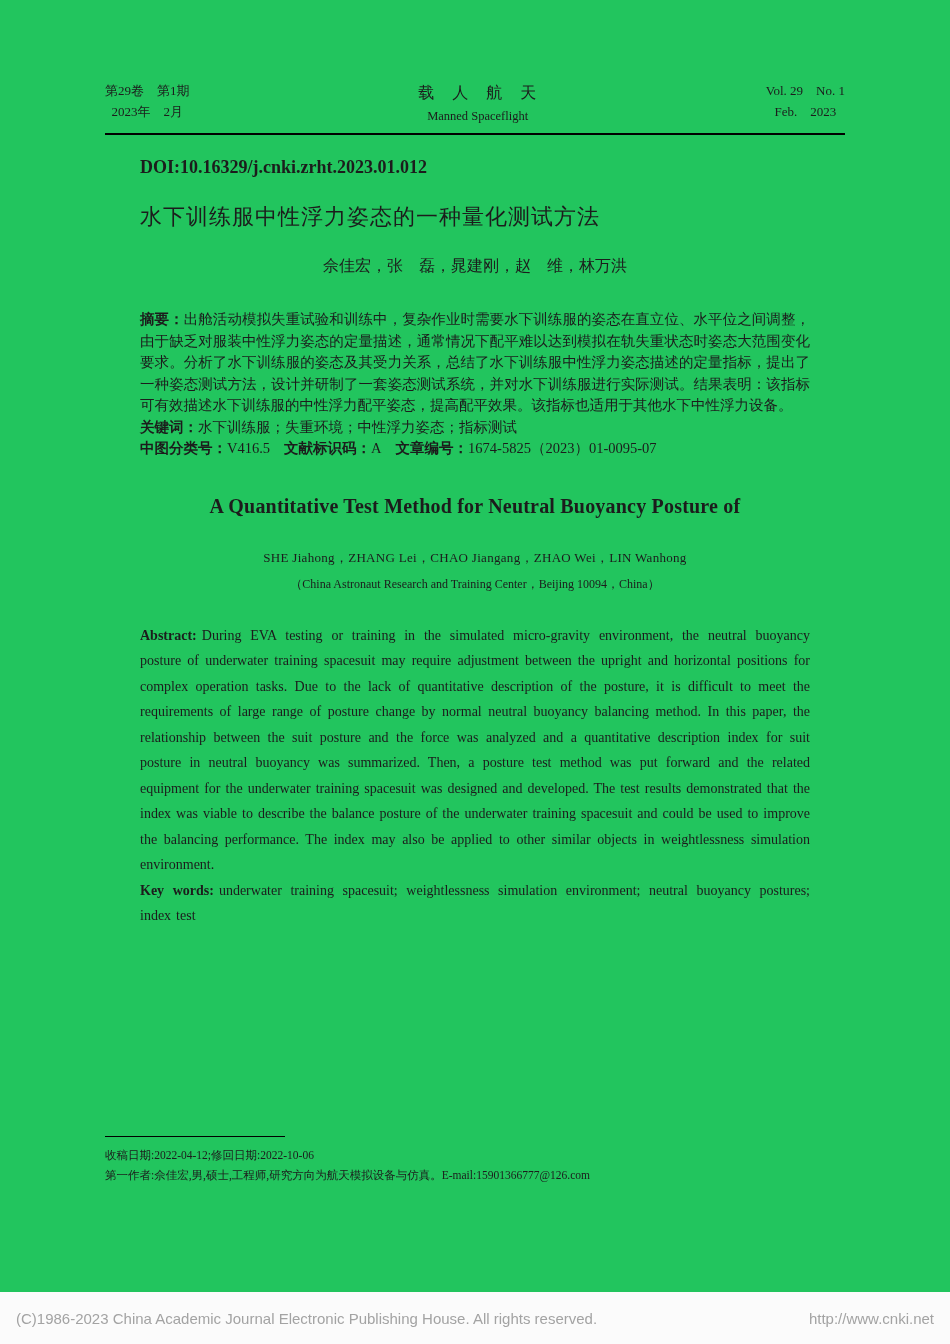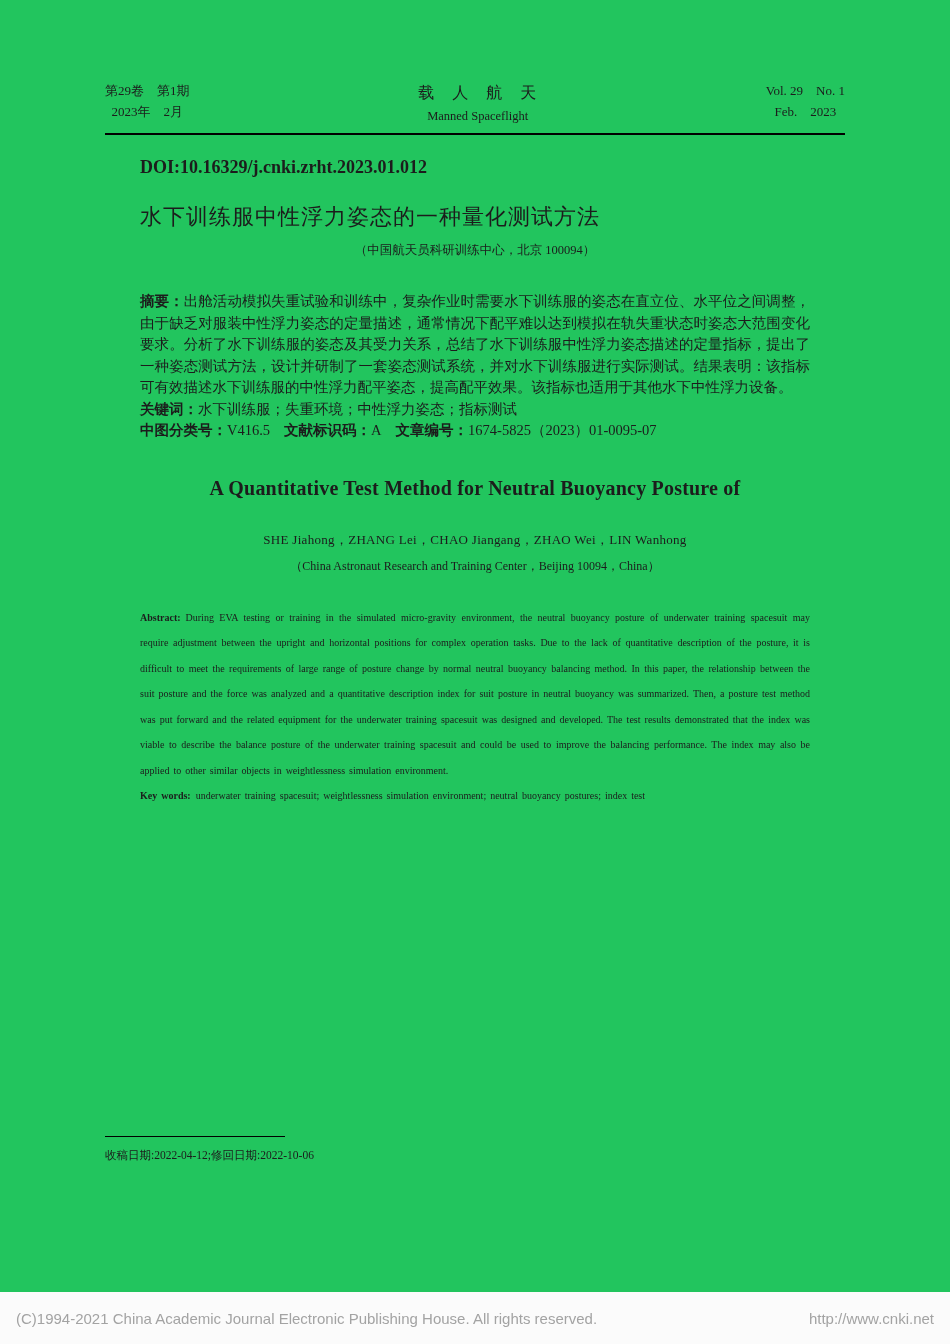--- a/index.html
+++ b/index.html
@@ -59,21 +59,21 @@
     text-align: center;
     font-size: 20px;
     line-height: 33px;
     font-weight: bold;
     letter-spacing: 0.2px;
   }
   .en-authors { margin-top: 26px; text-align: center; font-size: 13px; letter-spacing: 0.3px; }
   .en-affil  { margin-top: 9px; text-align: center; font-size: 12px; }
 
   .en-abstract, .en-keywords {
-    font-size: 10px;
+    font-size: 14px;
     line-height: 25.5px;
     text-align: justify;
     word-spacing: 1.5px;
   }
   .en-abstract { margin-top: 30px; }
 
   
   .footnotes {
     position: absolute;
     left: 105px;
@@ -118,40 +118,41 @@
         <div>Vol. 29　No. 1</div>
         <div>Feb.　2023</div>
       </div>
     </header>
     <div class="header-rule"></div>
 
     <div class="inner">
       <div class="doi">DOI:10.16329/j.cnki.zrht.2023.01.012</div>
 
       <h1 class="cn-title">水下训练服中性浮力姿态的一种量化测试方法</h1>
-      <div class="cn-affil">（中国航天员科研训练中心，北京 100094）</div>
+      <div class="cn-authors">佘佳宏，张　磊，晁建刚，赵　维，林万洪</div>
 
       <p class="cn-abstract"><b class="lbl">摘要：</b><span>出舱活动模拟失重试验和训练中，复杂作业时需要水下训练服的姿态在直立位、水平位之间调整，由于缺乏对服装中性浮力姿态的定量描述，通常情况下配平难以达到模拟在轨失重状态时姿态大范围变化要求。分析了水下训练服的姿态及其受力关系，总结了水下训练服中性浮力姿态描述的定量指标，提出了一种姿态测试方法，设计并研制了一套姿态测试系统，并对水下训练服进行实际测试。结果表明：该指标可有效描述水下训练服的中性浮力配平姿态，提高配平效果。该指标也适用于其他水下中性浮力设备。</span></p>
 
       <p class="cn-keywords"><b class="lbl">关键词：</b><span>水下训练服；失重环境；中性浮力姿态；指标测试</span></p>
 
       <p class="cn-clc"><span class="clc-group"><b class="lbl">中图分类号：</b><span>V416.5</span></span><span class="clc-group gap"><b class="lbl">文献标识码：</b><span>A</span></span><span class="clc-group gap"><b class="lbl">文章编号：</b><span>1674-5825（2023）01-0095-07</span></span></p>
 
       <h2 class="en-title"><span>A Quantitative Test Method for Neutral Buoyancy Posture of</span><br></h2>
       <div class="en-authors">SHE Jiahong，ZHANG Lei，CHAO Jiangang，ZHAO Wei，LIN Wanhong</div>
       <div class="en-affil">（China Astronaut Research and Training Center，Beijing 10094，China）</div>
 
       <p class="en-abstract"><b class="lbl en-lbl">Abstract:</b><span>During EVA testing or training in the simulated micro-gravity environment, the neutral buoyancy posture of underwater training spacesuit may require adjustment between the upright and horizontal positions for complex operation tasks. Due to the lack of quantitative description of the posture, it is difficult to meet the requirements of large range of posture change by normal neutral buoyancy balancing method. In this paper, the relationship between the suit posture and the force was analyzed and a quantitative description index for suit posture in neutral buoyancy was summarized. Then, a posture test method was put forward and the related equipment for the underwater training spacesuit was designed and developed. The test results demonstrated that the index was viable to describe the balance posture of the underwater training spacesuit and could be used to improve the balancing performance. The index may also be applied to other similar objects in weightlessness simulation environment.</span></p>
 
       <p class="en-keywords"><b class="lbl en-lbl">Key words:</b><span>underwater training spacesuit; weightlessness simulation environment; neutral buoyancy postures; index test</span></p>
     </div>
   </div>
 
   <div class="footnotes">
     <div class="fn-rule"></div>
     <div class="fn-line">收稿日期:2022-04-12;修回日期:2022-10-06</div>
+    <div class="fn-line">第一作者:佘佳宏,男,硕士,工程师,研究方向为航天模拟设备与仿真。E-mail:15901366777@126.com</div>
   </div>
 
   <footer class="page-footer">
-    <span>(C)1994-2021 China Academic Journal Electronic Publishing House. All rights reserved.</span>
+    <span>(C)1986-2023 China Academic Journal Electronic Publishing House. All rights reserved.</span>
     <span class="footer-url">http://www.cnki.net</span>
   </footer>
 </div>
 
 </body></html>

